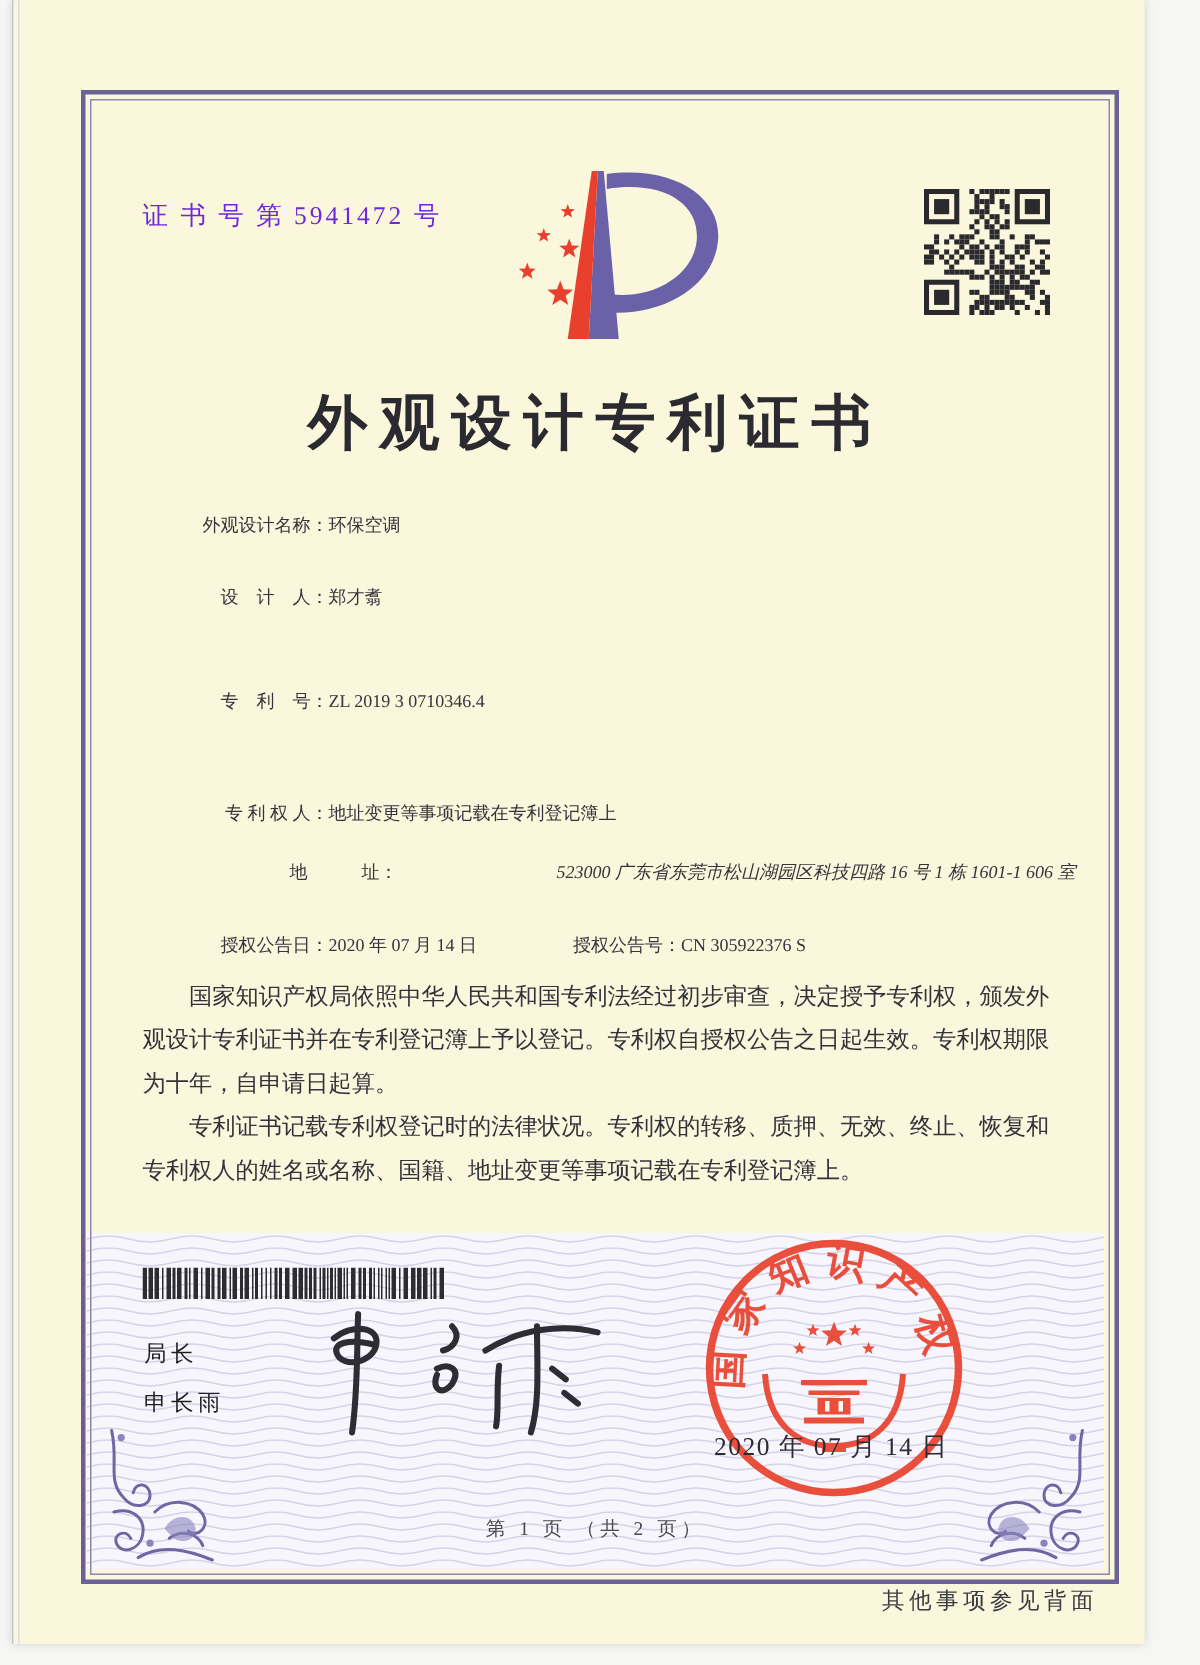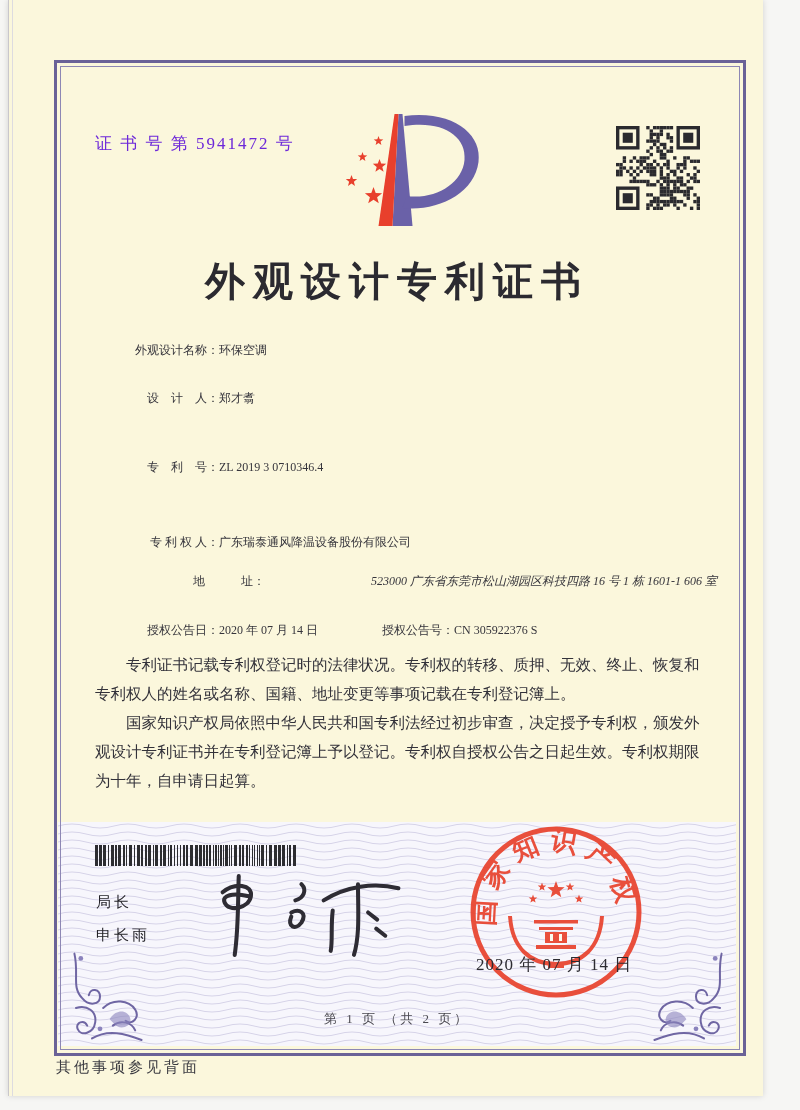--- a/index.html
+++ b/index.html
@@ -40,21 +40,21 @@
   .official{position:absolute;left:88px;z-index:7;color:#1f1e24;
             font-family:Liberation Sans, sans-serif;
             font-size:15px;letter-spacing:3px;}
   .official.t1{top:893px;} .official.t2{top:926px;}
   .signature{position:absolute;left:195px;top:866px;width:215px;height:96px;z-index:7;}
   .seal{position:absolute;left:460px;top:824px;width:176px;height:176px;z-index:7;opacity:.93;}
   .seal-date{position:absolute;left:468px;top:953px;width:160px;z-index:8;
              font-size:17px;color:#2c2b31;letter-spacing:1px;}
   .page-footer{position:absolute;left:46px;top:1010px;width:686px;text-align:center;
                font-size:13px;letter-spacing:3px;color:#4a4950;z-index:7;}
-  .back-note{position:absolute;left:48px;top:1058px;width:686px;text-align:left;
+  .back-note{position:absolute;left:38px;top:1058px;width:686px;text-align:right;
              font-size:15px;letter-spacing:3px;color:#3a3a40;z-index:7;}
   .flourish{position:absolute;width:112px;height:96px;z-index:6;}
   .flourish.bl{left:52px;top:952px;}
   .flourish.br{left:616px;top:952px;transform:scaleX(-1);}
 </style>
 </head>
 <body>
 
 <div class="scan-bg"></div>
 
@@ -335,32 +335,32 @@
   <div class="row" style="top:337px">
     <span class="lbl">外观设计名称：</span><span class="val">环保空调</span>
   </div>
   <div class="row" style="top:385px">
     <span class="lbl">设　计　人：</span><span class="val">郑才翥</span>
   </div>
   <div class="row" style="top:454px">
     <span class="lbl">专　利　号：</span><span class="val">ZL 2019 3 0710346.4</span>
   </div>
   <div class="row" style="top:529px">
-    <span class="lbl">专 利 权 人：</span><span class="val">广东瑞泰通风降温设备股份有限公司</span>
+    <span class="lbl">专 利 权 人：</span><span class="val">地址变更等事项记载在专利登记簿上</span>
   </div>
   <div class="row wrap" style="top:568px">
     <span class="lbl">地　　　址：</span><span class="val">523000 广东省东莞市松山湖园区科技四路 16 号 1 栋 1601-1 606 室</span>
   </div>
   <div class="row" style="top:617px">
     <span class="lbl">授权公告日：</span><span class="val">2020 年 07 月 14 日</span><span class="lbl2">授权公告号：</span><span class="val">CN 305922376 S</span>
   </div>
 
   <div class="paras">
+    <p>国家知识产权局依照中华人民共和国专利法经过初步审查，决定授予专利权，颁发外观设计专利证书并在专利登记簿上予以登记。专利权自授权公告之日起生效。专利权期限为十年，自申请日起算。</p>
     <p>专利证书记载专利权登记时的法律状况。专利权的转移、质押、无效、终止、恢复和专利权人的姓名或名称、国籍、地址变更等事项记载在专利登记簿上。</p>
-    <p>国家知识产权局依照中华人民共和国专利法经过初步审查，决定授予专利权，颁发外观设计专利证书并在专利登记簿上予以登记。专利权自授权公告之日起生效。专利权期限为十年，自申请日起算。</p>
   </div>
 
   <svg class="barcode" viewBox="0 0 206 21" preserveAspectRatio="none">
       <rect x="0" y="0" width="3" height="21" fill="#2d2d31"></rect>
       <rect x="4" y="0" width="3" height="21" fill="#2d2d31"></rect>
       <rect x="8" y="0" width="3" height="21" fill="#2d2d31"></rect>
       <rect x="13" y="0" width="1" height="21" fill="#2d2d31"></rect>
       <rect x="16" y="0" width="3" height="21" fill="#2d2d31"></rect>
       <rect x="20" y="0" width="2" height="21" fill="#2d2d31"></rect>
       <rect x="23" y="0" width="3" height="21" fill="#2d2d31"></rect>

